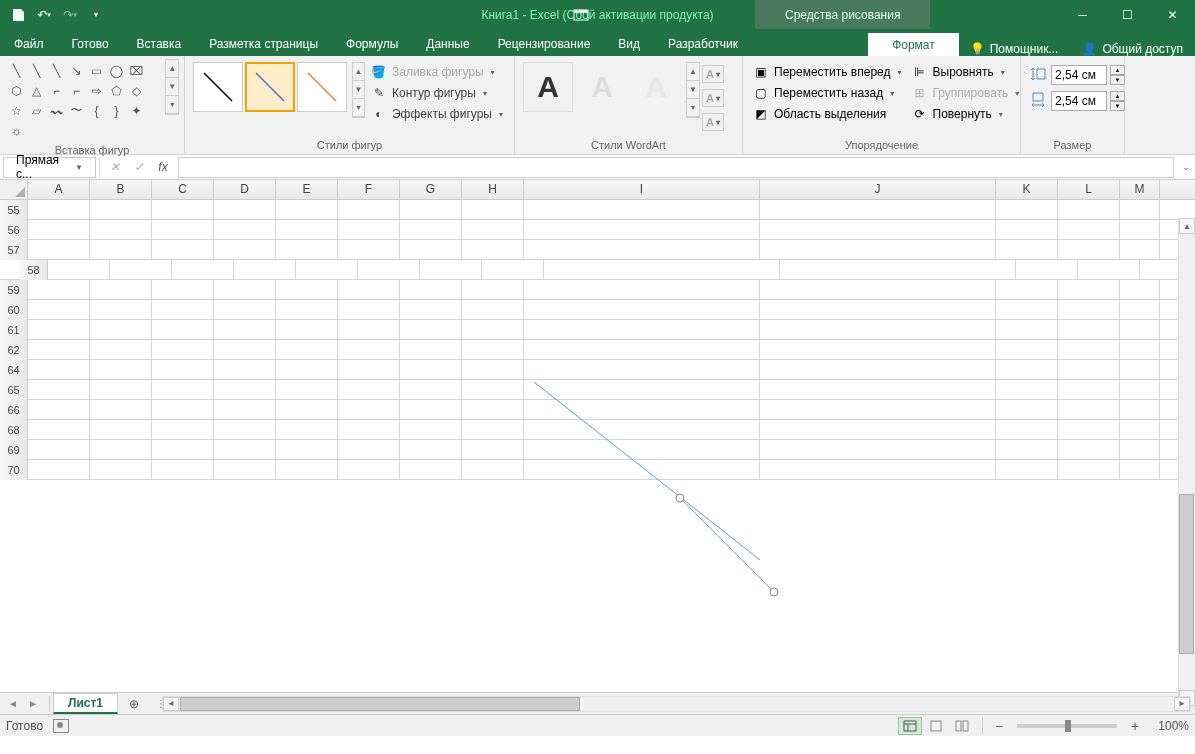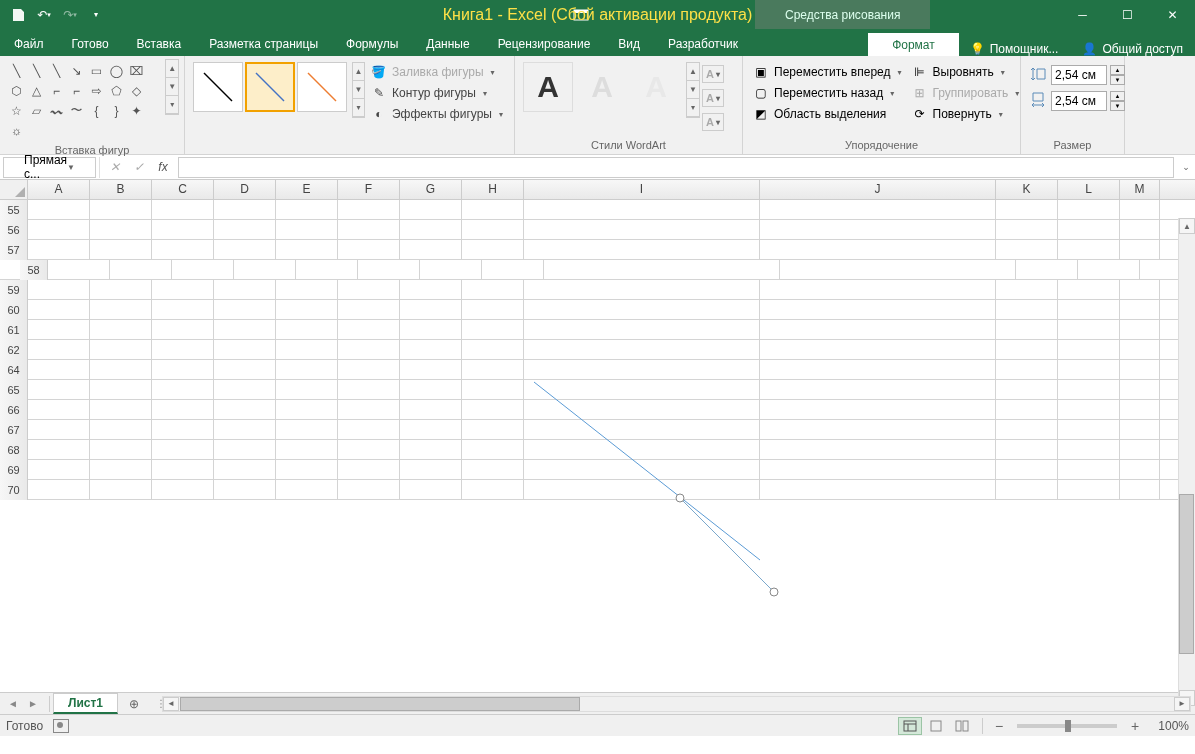--- a/index.html
+++ b/index.html
@@ -3,21 +3,21 @@
 <meta charset="utf-8">
 <style>
 *{box-sizing:border-box;margin:0;padding:0;font-family:"Segoe UI",Arial,sans-serif;font-size:12px;user-select:none}
 body{background:#fff;width:1195px;height:754px;overflow:hidden;position:relative}
 
 
 .titlebar{background:#217346;height:29px;display:flex;align-items:center;color:#fff;position:relative}
 .qat{display:flex;align-items:center;gap:2px;padding-left:6px}
 .qat-btn{width:24px;height:24px;display:flex;align-items:center;justify-content:center;color:#fff}
 .qat-btn.disabled{opacity:.5}
-.title-text{position:absolute;left:50%;transform:translateX(-50%);color:#fde047;font-size:16px;white-space:nowrap}
+.title-text{position:absolute;left:50%;transform:translateX(-50%);color:#86efac;font-size:12px;white-space:nowrap}
 .ctx-tab{position:absolute;left:755px;top:0;height:29px;background:#4a7a5d;padding:0 30px;display:flex;align-items:center;color:#dfe;text-align:center}
 .win-controls{margin-left:auto;display:flex}
 .win-btn{width:45px;height:29px;display:flex;align-items:center;justify-content:center;color:#fff}
 .ribbon-display{width:32px;height:29px;display:flex;align-items:center;justify-content:center;color:#fff;margin-right:6px}
 
 
 .tabs{background:#217346;height:27px;display:flex;align-items:flex-end;color:#fff}
 .tab{padding:0 14px;height:25px;display:flex;align-items:center;cursor:pointer;font-size:12px}
 .tab.file{background:#217346;color:#fff}
 .tab.active{background:#fff;color:#217346;border-top:2px solid #217346}
@@ -60,21 +60,21 @@
 
 .size-col{display:flex;flex-direction:column;gap:6px;padding:6px 4px}
 .size-row{display:flex;align-items:center;gap:3px}
 .size-ico{width:18px;height:18px;display:flex}
 .size-input{width:56px;height:20px;border:1px solid #ababab;background:#fff;padding:0 3px;font-size:12px}
 .spinner{width:15px;display:flex;flex-direction:column}
 .spinner div{height:10px;border:1px solid #ababab;background:#f0f0f0;font-size:6px;display:flex;align-items:center;justify-content:center}
 
 
 .fbar{height:25px;border-bottom:1px solid #ccc;display:flex;align-items:center;background:#fff}
-.namebox{width:93px;height:21px;border:1px solid #ccc;margin:0 3px;padding:0 20px;display:flex;align-items:center;justify-content:space-between;background:#fff}
+.namebox{width:93px;height:21px;border:1px solid #ccc;margin:0 3px;padding:0 12px;display:flex;align-items:center;justify-content:space-between;background:#fff}
 .namebox .dd{font-size:8px;color:#666}
 .fbar-sep{width:1px;height:21px;background:#e0e0e0}
 .fbar-btns{display:flex;padding:0 4px;gap:2px}
 .fbar-btn{width:22px;height:21px;display:flex;align-items:center;justify-content:center;color:#aaa;font-style:italic}
 .formula-input{flex:1;height:21px;border:1px solid #ccc;margin-right:3px;background:#fff}
 .fbar-expand{width:18px;height:21px;display:flex;align-items:center;justify-content:center;color:#666;font-size:9px}
 
 
 .grid-area{position:relative;height:512px;background:#fff;overflow:hidden}
 .col-headers{display:flex;height:20px;background:linear-gradient(#f7f7f7,#e9e9e9);border-bottom:1px solid #ccc}
@@ -244,20 +244,21 @@
             <span>Контур фигуры</span>
             <span class="drop">▾</span>
           </div>
         <div class="style-menu-item">
             <span class="icon">◐</span>
             <span>Эффекты фигуры</span>
             <span class="drop">▾</span>
           </div>
       </div>
     </div>
+    <div class="group-label">Стили фигур</div>
   </div>
 
   <div class="group" style="width:228px">
     <div class="group-content">
       <div class="wordart-gallery">
         <div class="wa-thumb">А</div>
         <div class="wa-thumb" style="color:#ddd">А</div>
         <div class="wa-thumb" style="color:#e8e8e8">А</div>
       </div>
       <div class="gallery-scroll" style="margin-top:3px">
@@ -551,36 +552,20 @@
         <div class="cell" style="width: 62px; height: 20px;"></div>
         <div class="cell" style="width: 62px; height: 20px;"></div>
         <div class="cell" style="width: 62px; height: 20px;"></div>
         <div class="cell" style="width: 236px; height: 20px;"></div>
         <div class="cell" style="width: 236px; height: 20px;"></div>
         <div class="cell" style="width: 62px; height: 20px;"></div>
         <div class="cell" style="width: 62px; height: 20px;"></div>
         <div class="cell" style="width: 40px; height: 20px;"></div>
       </div>
       <div class="row" style="height: 20px;">
-        <div class="row-h" style="height: 20px;">67</div>
-        <div class="cell" style="width: 62px; height: 20px;"></div>
-        <div class="cell" style="width: 62px; height: 20px;"></div>
-        <div class="cell" style="width: 62px; height: 20px;"></div>
-        <div class="cell" style="width: 62px; height: 20px;"></div>
-        <div class="cell" style="width: 62px; height: 20px;"></div>
-        <div class="cell" style="width: 62px; height: 20px;"></div>
-        <div class="cell" style="width: 62px; height: 20px;"></div>
-        <div class="cell" style="width: 62px; height: 20px;"></div>
-        <div class="cell" style="width: 236px; height: 20px;"></div>
-        <div class="cell" style="width: 236px; height: 20px;"></div>
-        <div class="cell" style="width: 62px; height: 20px;"></div>
-        <div class="cell" style="width: 62px; height: 20px;"></div>
-        <div class="cell" style="width: 40px; height: 20px;"></div>
-      </div>
-      <div class="row" style="height: 20px;">
         <div class="row-h" style="height: 20px;">68</div>
         <div class="cell" style="width: 62px; height: 20px;"></div>
         <div class="cell" style="width: 62px; height: 20px;"></div>
         <div class="cell" style="width: 62px; height: 20px;"></div>
         <div class="cell" style="width: 62px; height: 20px;"></div>
         <div class="cell" style="width: 62px; height: 20px;"></div>
         <div class="cell" style="width: 62px; height: 20px;"></div>
         <div class="cell" style="width: 62px; height: 20px;"></div>
         <div class="cell" style="width: 62px; height: 20px;"></div>
         <div class="cell" style="width: 236px; height: 20px;"></div>

